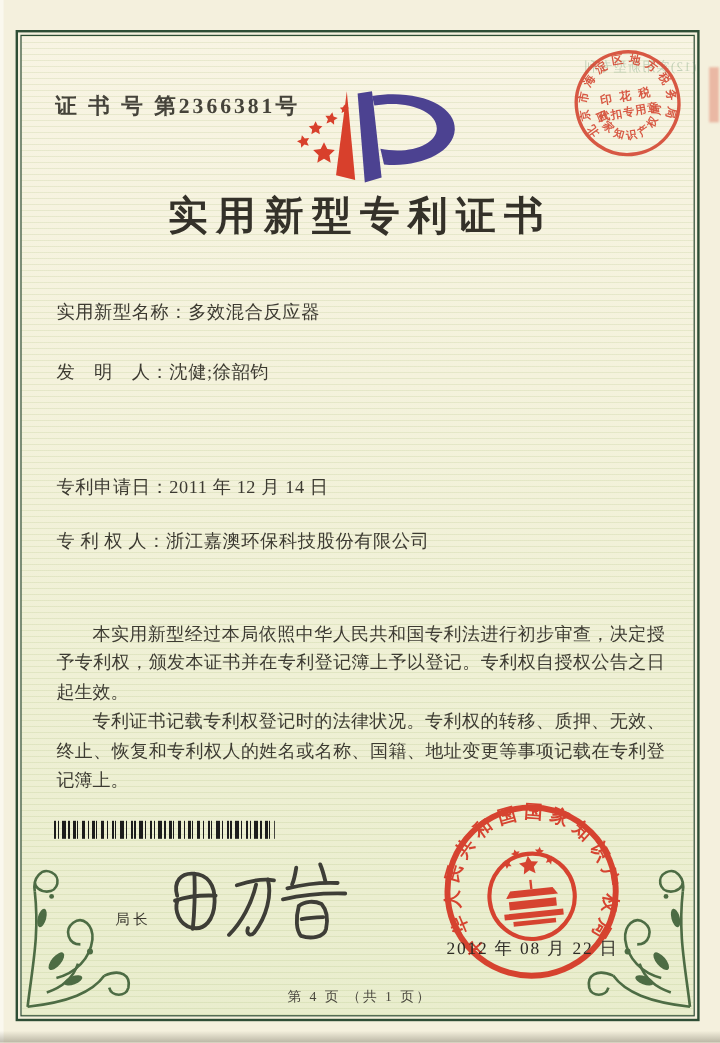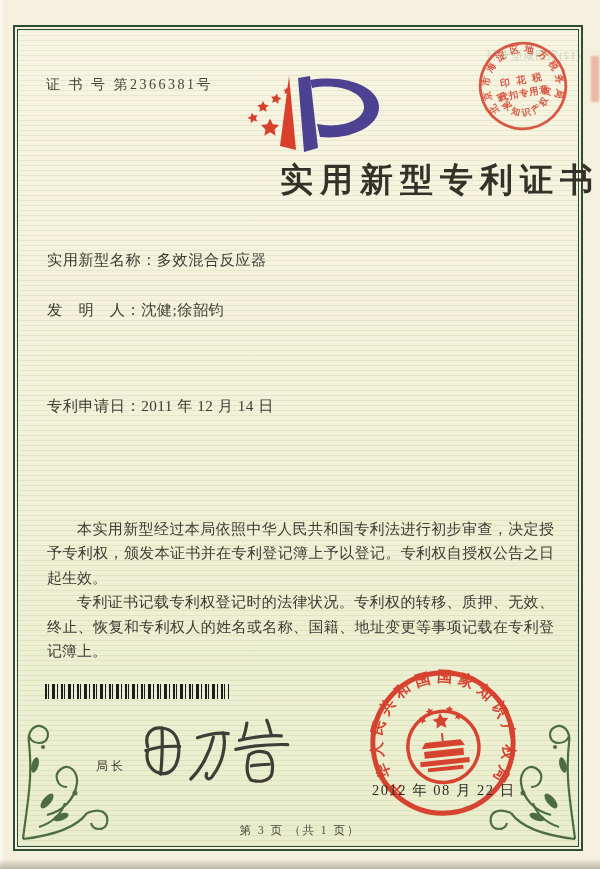--- a/index.html
+++ b/index.html
@@ -3,22 +3,22 @@
 <meta charset="utf-8">
 <style>
   html,body{margin:0;padding:0;background:#e8e4d2;}
   .page{position:relative;width:600px;height:869px;background:#f4f0dd;overflow:hidden;
         font-family:"Liberation Serif","DejaVu Serif",serif;}
   .frame{position:absolute;left:13px;top:25px;width:566px;height:822px;border:2px solid #2e4d35;}
   .frame-inner{position:absolute;inset:2px;border:1px solid #2e4d35;
     background:
       repeating-linear-gradient(180deg, rgba(150,175,95,.16) 0 1px, rgba(0,0,0,0) 1px 5px),
       linear-gradient(180deg,#f8f4e3 0%,#f4f2dc 35%,#eff0d5 65%,#e9edcd 100%);}
-  .cert-no{position:absolute;left:46px;top:76px;font-size:14px;letter-spacing:2.5px;color:#45433a;}
-  .title{position:absolute;left:0;right:0;top:158px;text-align:right;font-size:33px;font-weight:700;
+  .cert-no{position:absolute;left:46px;top:76px;font-size:18px;letter-spacing:2.5px;color:#45433a;font-weight:bold;}
+  .title{position:absolute;left:0;right:0;top:158px;text-align:center;font-size:33px;font-weight:700;
          letter-spacing:7px;color:#343129;}
   .field{position:absolute;left:47px;font-size:15.2px;color:#3c3a31;letter-spacing:.5px;white-space:nowrap;}
   .paras{position:absolute;left:47px;top:517px;width:507px;}
   .paras p{margin:0;text-indent:2em;text-align:justify;font-size:15px;line-height:24.4px;color:#3d3b32;}
   .barcode{position:absolute;left:45px;top:684px;width:184px;height:15px;
     background:repeating-linear-gradient(90deg,#1c1c1c 0 2px,transparent 2px 3px,#1c1c1c 3px 4px,
       transparent 4px 7px,#1c1c1c 7px 10px,transparent 10px 12px,#1c1c1c 12px 13px,transparent 13px 16px);}
   .signer-title{position:absolute;left:96px;top:758px;font-size:12px;letter-spacing:3px;color:#3a382f;}
   .signature-svg{position:absolute;left:132px;top:710px;}
   .logo-svg{position:absolute;left:230px;top:74px;}
@@ -87,20 +87,23 @@
   <div class="title">实用新型专利证书</div>
 
   <div class="field" style="top:250px">
     <span>实用新型名称：</span><span>多效混合反应器</span>
   </div>
   <div class="field" style="top:300px">
     <span>发　明　人：</span><span>沈健;徐韶钧</span>
   </div>
   <div class="field" style="top:396px">
     <span>专利申请日：</span><span>2011 年 12 月 14 日</span>
+  </div>
+  <div class="field" style="top:441px">
+    <span>专 利 权 人：</span><span>浙江嘉澳环保科技股份有限公司</span>
   </div>
 
   <div class="paras">
     <p>本实用新型经过本局依照中华人民共和国专利法进行初步审查，决定授予专利权，颁发本证书并在专利登记簿上予以登记。专利权自授权公告之日起生效。</p>
     <p>专利证书记载专利权登记时的法律状况。专利权的转移、质押、无效、终止、恢复和专利权人的姓名或名称、国籍、地址变更等事项记载在专利登记簿上。</p>
   </div>
 
   <div class="barcode"></div>
 
   <div class="signer-title">局长</div>
@@ -173,17 +176,17 @@
     </g>
     <g fill="#4d6c44">
       <ellipse cx="30" cy="106" rx="4" ry="9" transform="rotate(40 30 106)"></ellipse>
       <ellipse cx="44" cy="122" rx="3.5" ry="8" transform="rotate(70 44 122)"></ellipse>
       <ellipse cx="18" cy="70" rx="3.5" ry="8" transform="rotate(15 18 70)"></ellipse>
       <circle cx="58" cy="98" r="2.5"></circle>
       <circle cx="26" cy="52" r="2"></circle>
     </g>
   </svg>
 
-  <div class="footer">第 3 页 （共 1 页）</div>
+  <div class="footer">第 4 页 （共 1 页）</div>
 
   <div class="photo-left"></div>
   <div class="photo-edge"></div>
 </div>
 
 </body></html>

